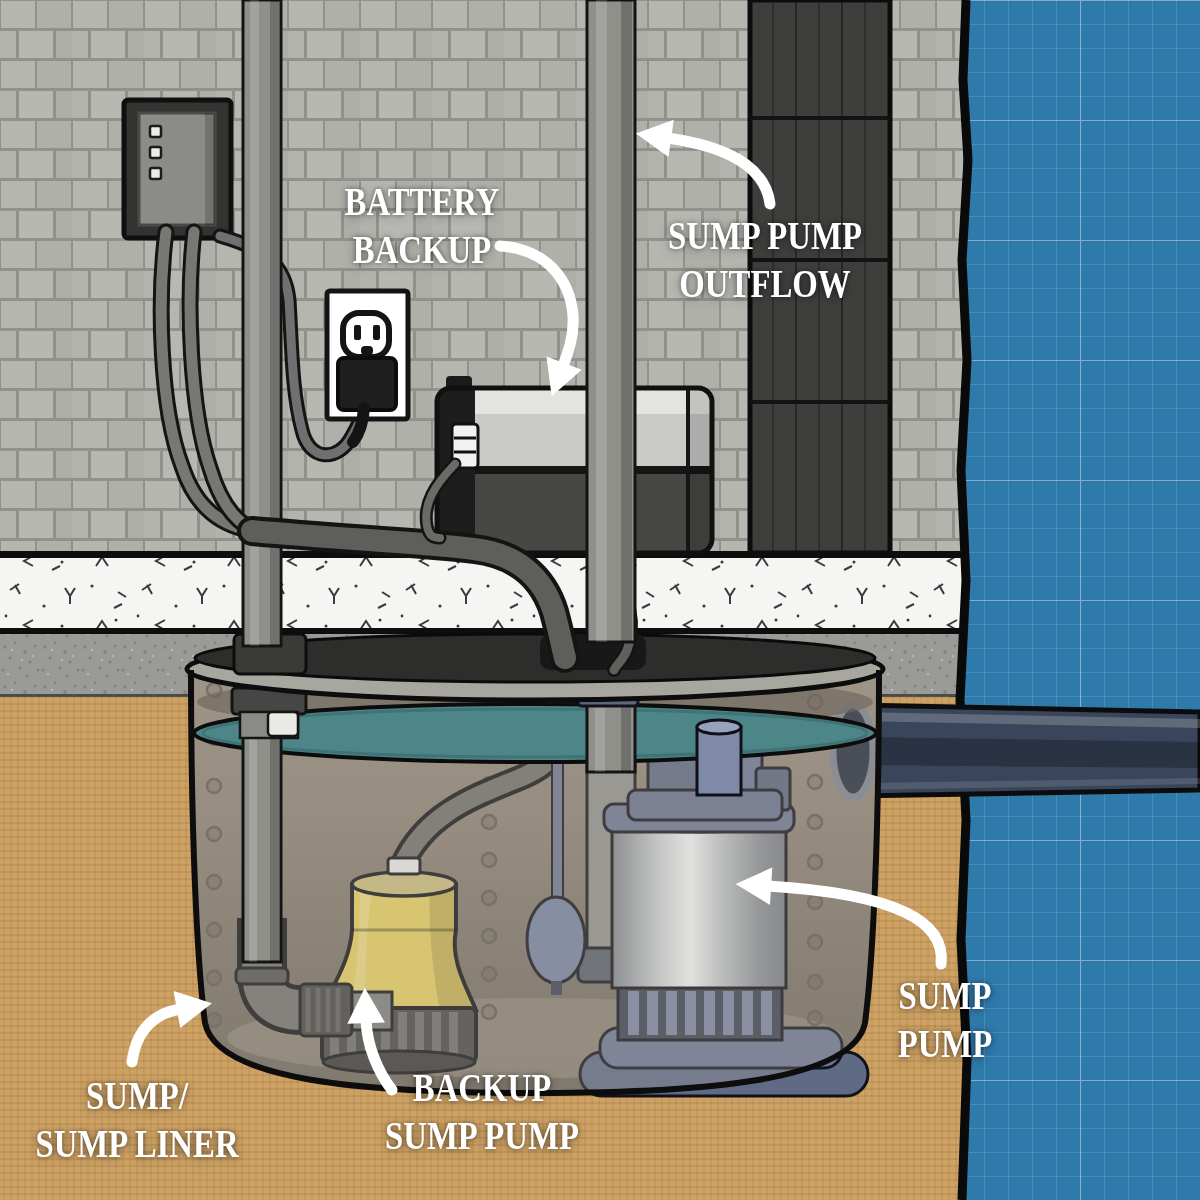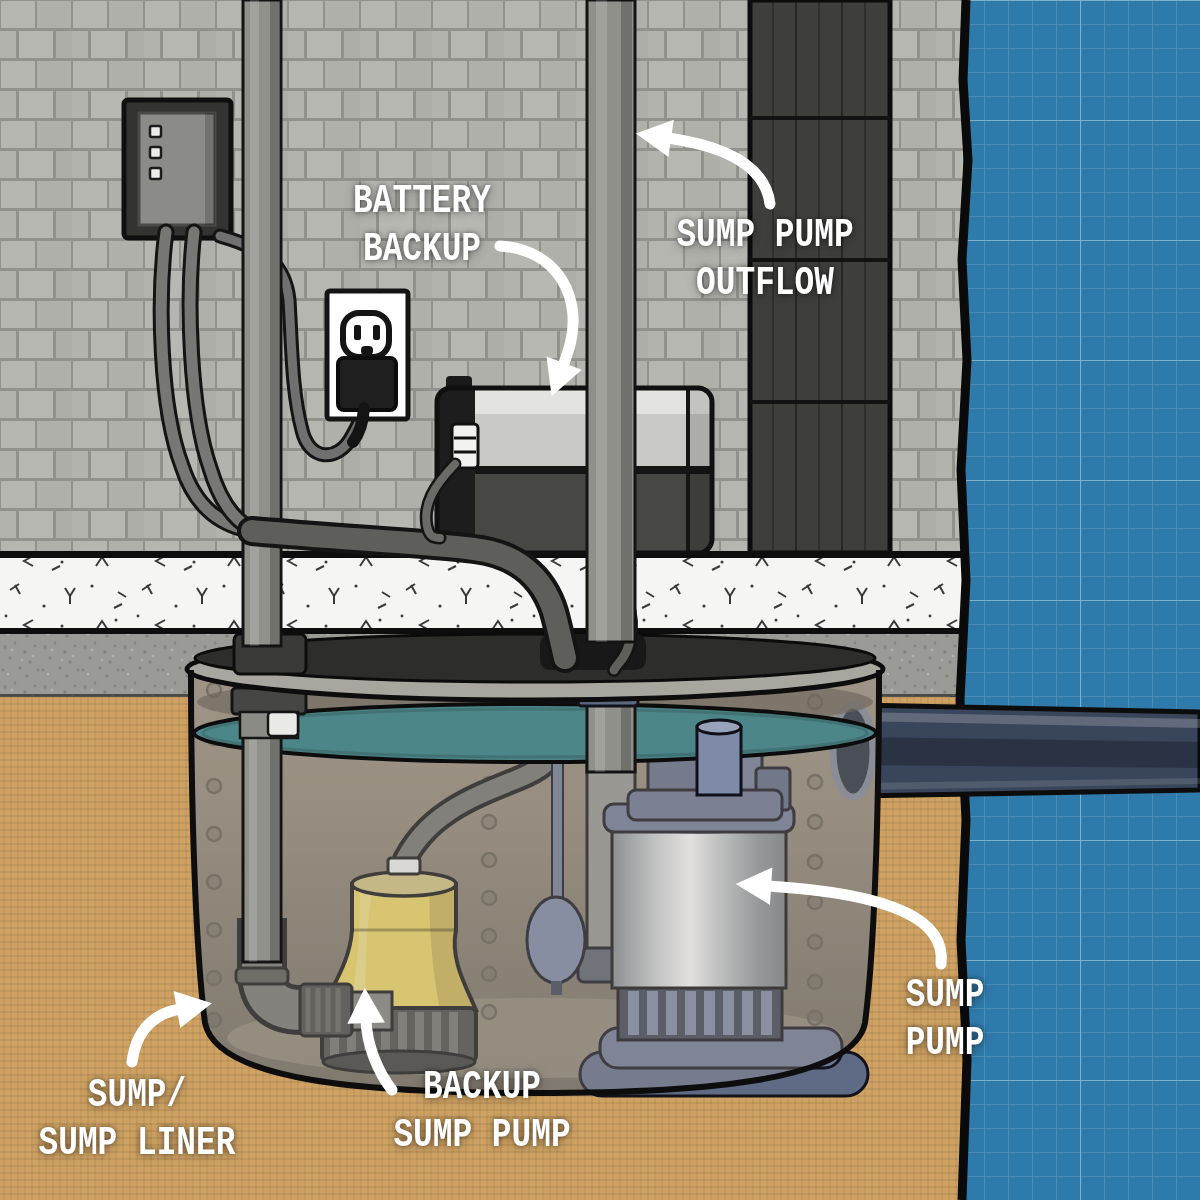--- a/index.html
+++ b/index.html
@@ -1,17 +1,17 @@
 <!DOCTYPE html>
 <html style="--blueprint: #2e7aab; --water: #4d8689; --soil: #cfa263; --pump-yellow: #e7cf5d; --pump-blue: #6b7690; --pipe-navy: #39455a; --wall: #b5b5b0; --concrete: #f5f5f3; --gravel: #9a9a96; --metal: #c9c9c6;"><head>
 <meta charset="utf-8">
 <style>
   html,body{margin:0;padding:0;background:#1a1a1a}
   .stage{position:relative;width:1200px;height:1200px;overflow:hidden;
-         font-family:Liberation Mono, monospace;background:#b5b5b0}
+         font-family:Liberation Serif, serif;background:#b5b5b0}
   .stage svg{position:absolute;left:0;top:0}
   .label{position:absolute;color:#fff;font-weight:bold;font-size:41px;line-height:1.16;
          text-align:center;white-space:pre-line;letter-spacing:0;
          transform:scaleX(0.8);transform-origin:center;
          text-shadow:0 0 6px rgba(0,0,0,.45),0 2px 12px rgba(0,0,0,.30)}
   .lbl-battery{left:292px;top:178px;width:260px}
   .lbl-outflow{left:615px;top:212px;width:300px}
   .lbl-liner{left:7px;top:1072px;width:260px}
   .lbl-backup{left:332px;top:1064px;width:300px}
   .lbl-sumppump{left:845px;top:972px;width:200px}

